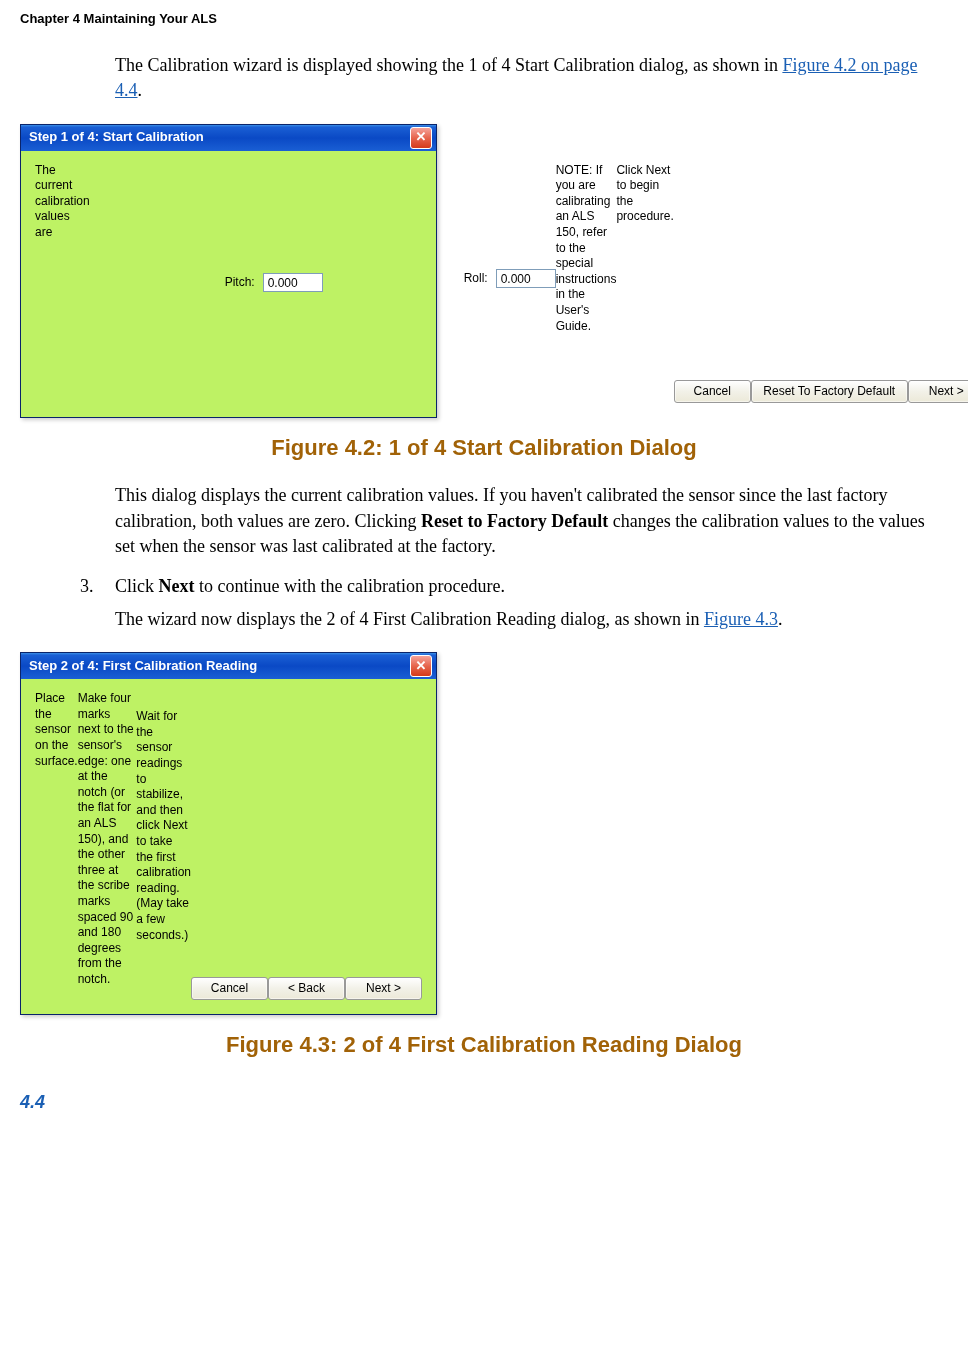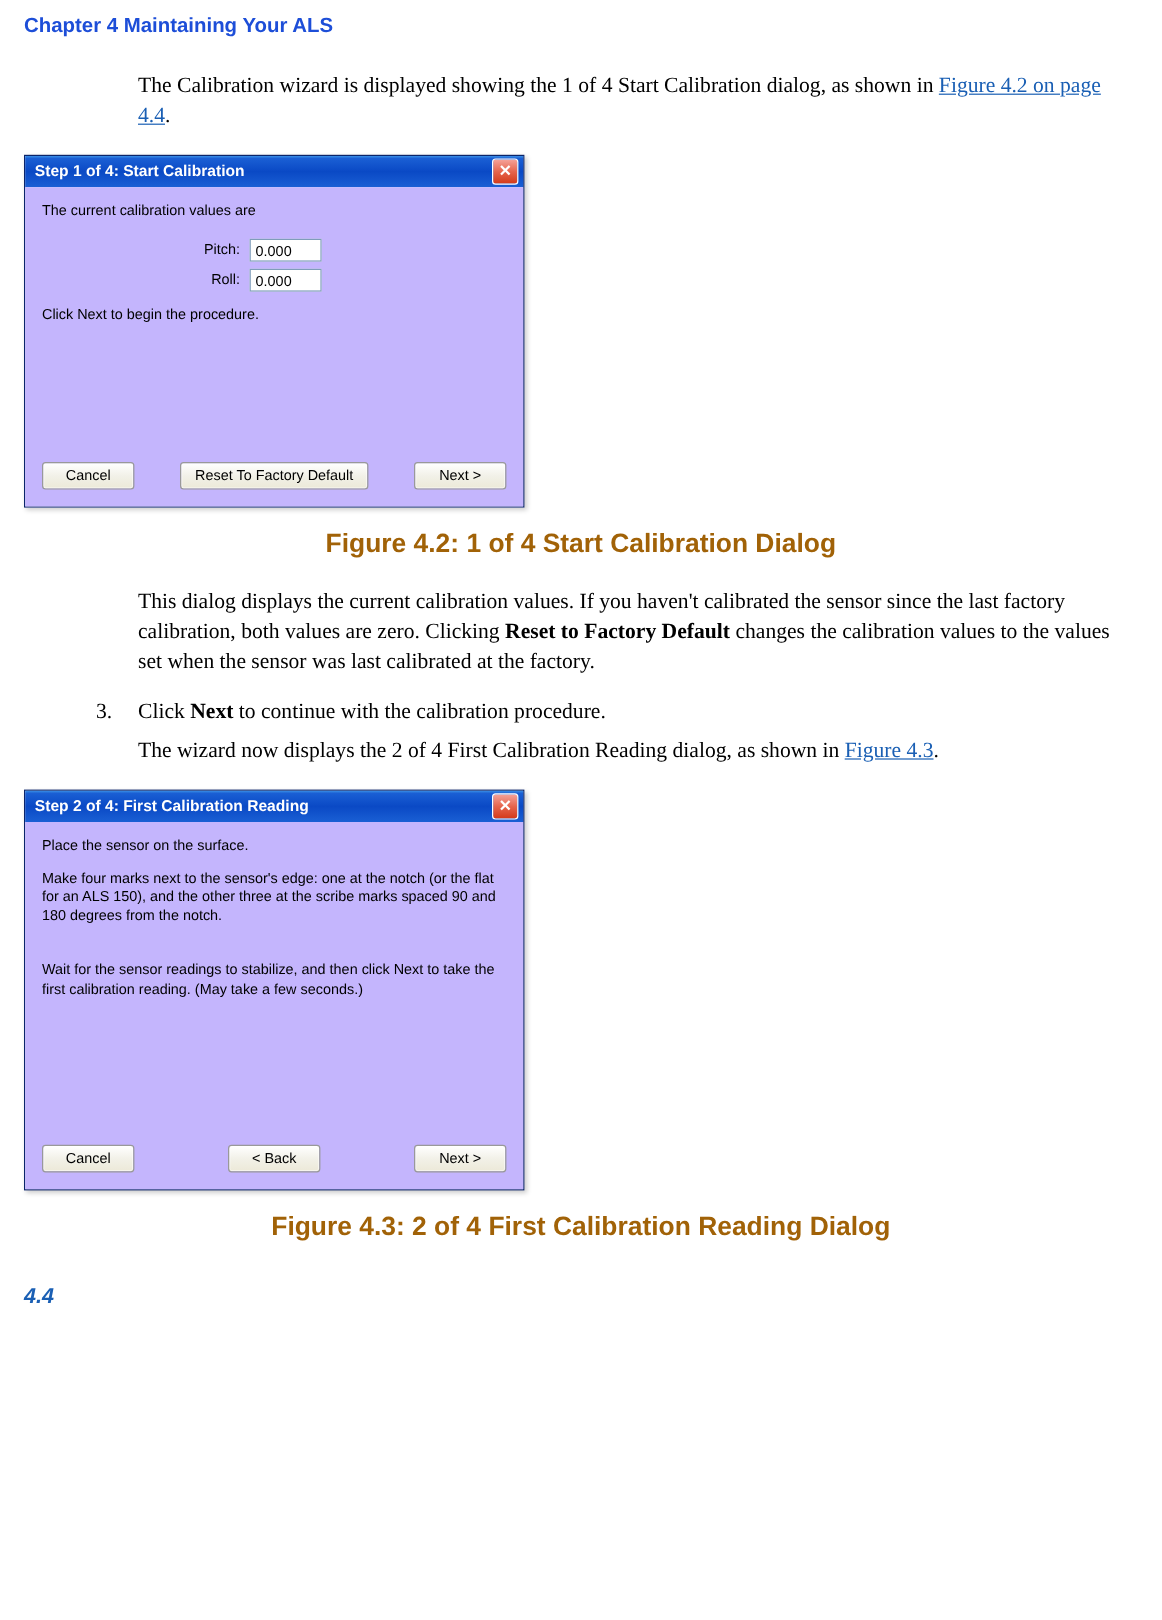--- a/index.html
+++ b/index.html
@@ -5,24 +5,24 @@
   body {
     font-family: Georgia, 'Times New Roman', serif;
     margin: 0;
     padding: 10px 20px 20px 20px;
     width: 928px;
     color: #000;
     font-size: 18px;
     line-height: 1.4;
   }
   .chapter-header {
-    color: #1d4ed8;
+    color: #000000;
     font-family: Arial, Helvetica, sans-serif;
     font-weight: bold;
-    font-size: 17px;
+    font-size: 13px;
     margin-bottom: 25px;
   }
   .body-text {
     margin-left: 95px;
     margin-bottom: 15px;
   }
   .link-text {
     color: #1a5fb4;
     text-decoration: underline;
   }
@@ -88,26 +88,26 @@
     border-radius: 3px;
     color: #fff;
     display: flex;
     align-items: center;
     justify-content: center;
     font-weight: bold;
     font-size: 13px;
     font-family: Arial;
   }
   .dialog-body {
-    background: #c4b5fd;
+    background: #bef264;
     padding: 12px 14px 14px 14px;
     min-height: 240px;
     position: relative;
     display: flex;
-    flex-direction: column;
+    flex-direction: row;
   }
   .dialog-body p {
     margin: 0 0 12px 0;
     line-height: 1.3;
   }
   .field-row {
     display: flex;
     align-items: center;
     margin: 3px 0;
   }
@@ -166,20 +166,21 @@
     <div class="dialog-body">
       <p>The current calibration values are</p>
       <div class="field-row">
         <div class="field-label">Pitch:</div>
         <div class="field-input">0.000</div>
       </div>
       <div class="field-row" style="margin-bottom:12px;">
         <div class="field-label">Roll:</div>
         <div class="field-input">0.000</div>
       </div>
+      <p>NOTE:  If you are calibrating an ALS 150, refer to the special instructions in the User's Guide.</p>
       <p>Click Next to begin the procedure.</p>
       <div class="btn-row">
         <div class="winbtn btn-cancel">Cancel</div>
         <div class="winbtn btn-reset">Reset To Factory Default</div>
         <div class="winbtn btn-next">Next &gt;</div>
       </div>
     </div>
   </div>
 </div>
 

